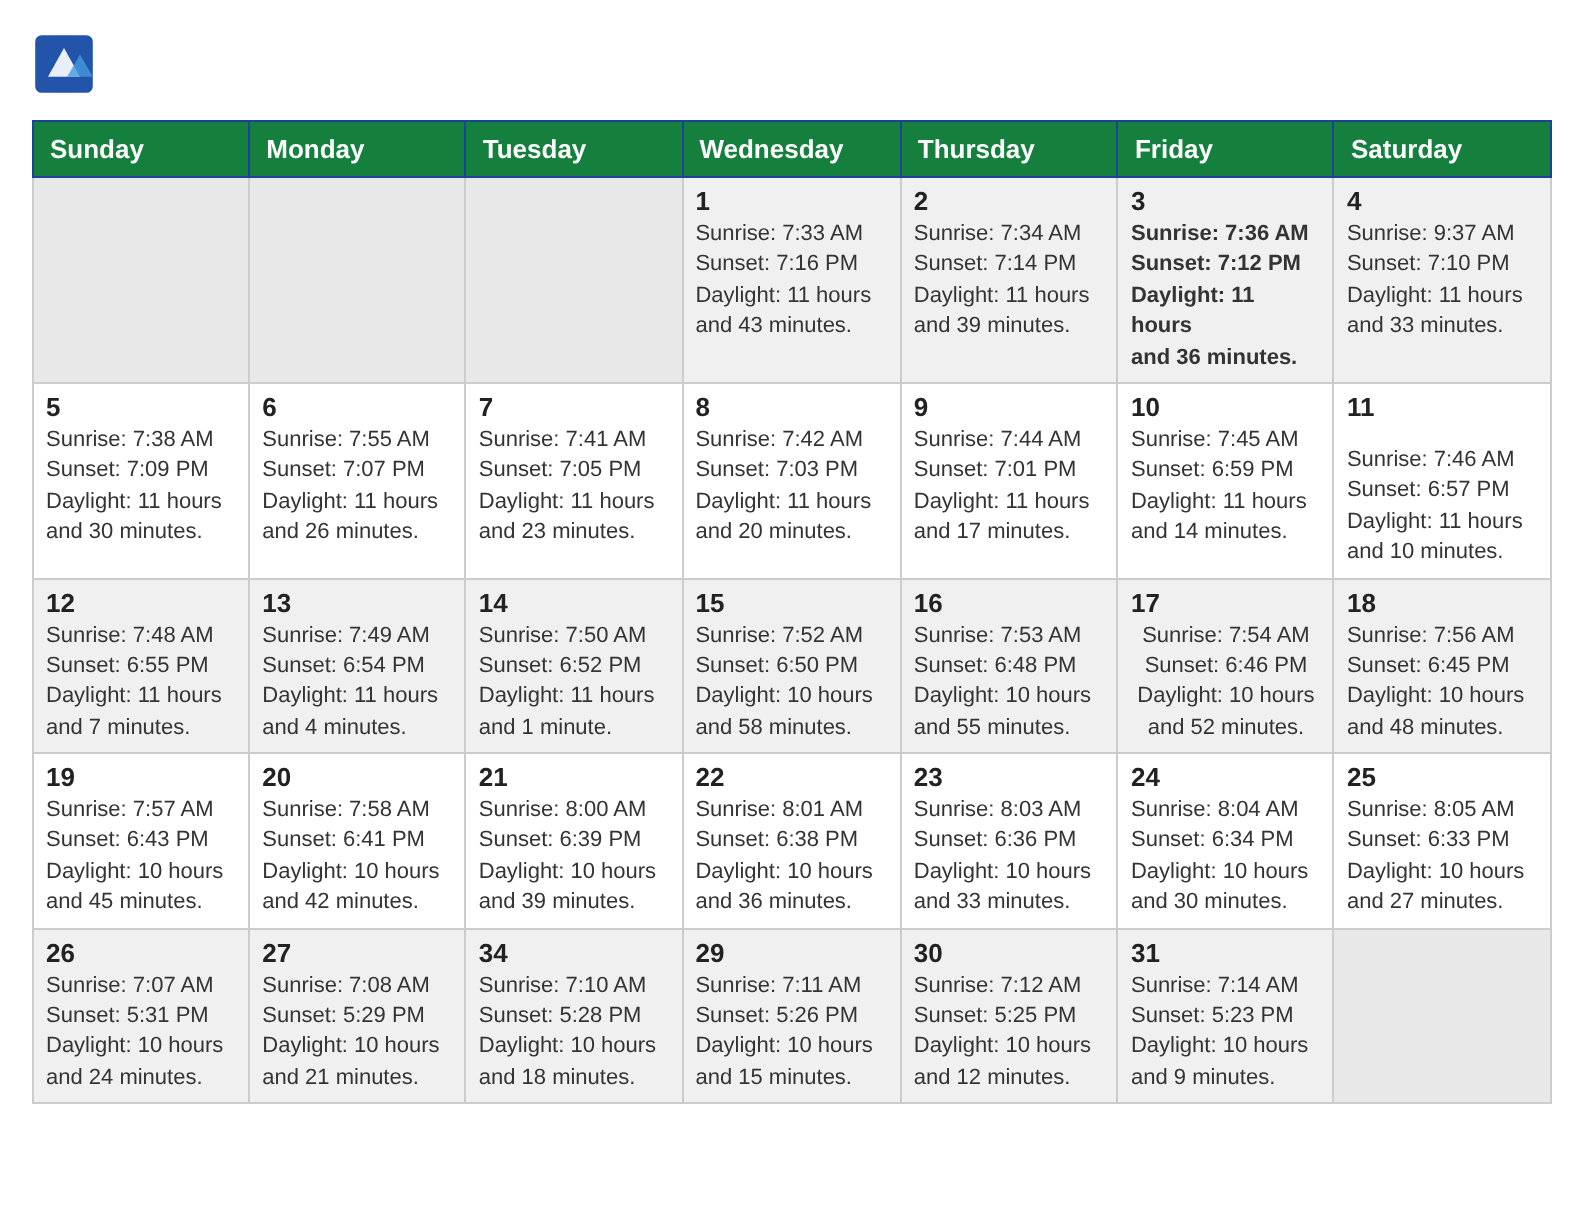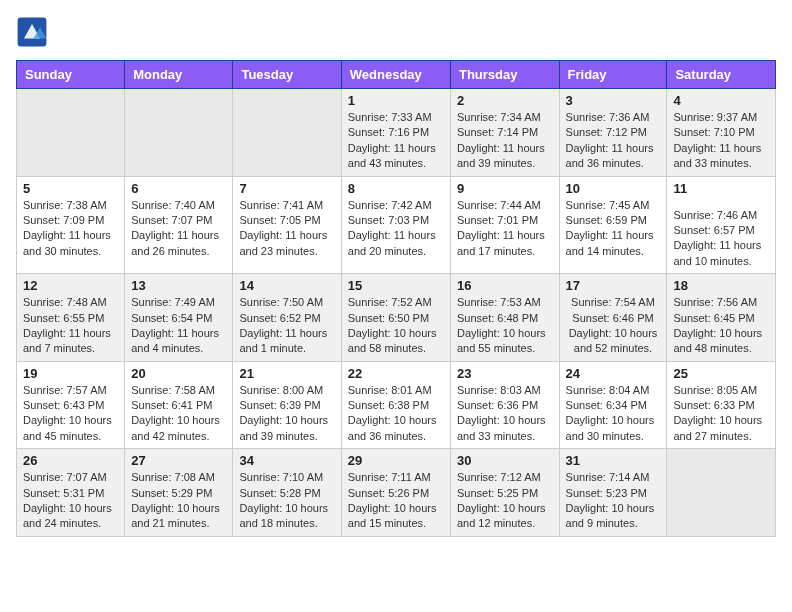--- a/index.html
+++ b/index.html
@@ -51,21 +51,21 @@
     .location-title {
       font-size: 15px;
       color: #444;
     }
     .calendar {
       width: 100%;
       border-collapse: collapse;
       border: 1px solid #ccc;
     }
     .calendar th {
-      background: #8b5cf6;
+      background: #15803d;
       color: #fff;
       text-align: left;
       padding: 6px 8px;
       font-size: 13px;
       border: 1px solid #1a4499;
     }
     .calendar td {
       border: 1px solid #ccc;
       vertical-align: top;
       padding: 4px 6px;
@@ -144,21 +144,21 @@
         </td>
         <td>
           <span class="day-num">2</span>
           <div class="day-info" style="white-space: pre-line;">Sunrise: 7:34 AM
 Sunset: 7:14 PM
 Daylight: 11 hours
 and 39 minutes.</div>
         </td>
         <td>
           <span class="day-num">3</span>
-          <div class="day-info" style="white-space: pre-line;">Sunrise: 7:36 AM
+          <div class="day-info" style="white-space: pre-line; font-weight: bold;">Sunrise: 7:36 AM
 Sunset: 7:12 PM
 Daylight: 11 hours
 and 36 minutes.</div>
         </td>
         <td>
           <span class="day-num">4</span>
           <div class="day-info" style="white-space: pre-line;">Sunrise: 9:37 AM
 Sunset: 7:10 PM
 Daylight: 11 hours
 and 33 minutes.</div>
@@ -167,21 +167,21 @@
       <tr>
         <td>
           <span class="day-num">5</span>
           <div class="day-info" style="white-space: pre-line;">Sunrise: 7:38 AM
 Sunset: 7:09 PM
 Daylight: 11 hours
 and 30 minutes.</div>
         </td>
         <td>
           <span class="day-num">6</span>
-          <div class="day-info" style="white-space: pre-line;">Sunrise: 7:40 AM
+          <div class="day-info" style="white-space: pre-line;">Sunrise: 7:55 AM
 Sunset: 7:07 PM
 Daylight: 11 hours
 and 26 minutes.</div>
         </td>
         <td>
           <span class="day-num">7</span>
           <div class="day-info" style="white-space: pre-line;">Sunrise: 7:41 AM
 Sunset: 7:05 PM
 Daylight: 11 hours
 and 23 minutes.</div>

